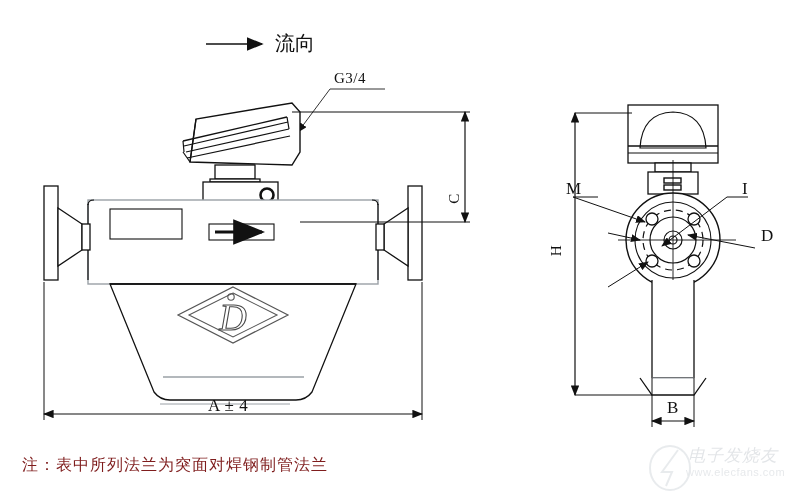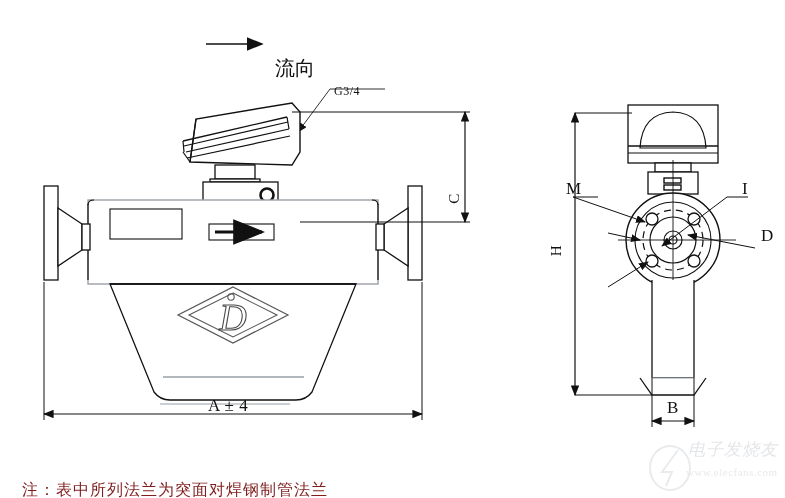--- a/index.html
+++ b/index.html
@@ -23,21 +23,20 @@
     height: 498px;
   }
   .txt {
     position: absolute;
     white-space: nowrap;
     color: #111111;
     font-family: "Liberation Serif", "DejaVu Serif", serif;
   }
   .cn {
     font-family: Liberation Serif, serif;
-    margin-top: 25px;
   }
   .dim-label {
     font-size: 15px;
     letter-spacing: 0.5px;
   }
   .rot90 {
     transform: rotate(-90deg);
     transform-origin: center center;
   }
   #note {
@@ -53,34 +52,34 @@
     left: 648px;
     top: 438px;
     width: 137px;
     height: 60px;
     opacity: 0.40;
     pointer-events: none;
   }
   .wm-cn {
     position: absolute;
     left: 40px;
-    top: 0;
+    top: 6px;
     font-size: 17px;
     color: #b9bfc6;
     font-family: "DejaVu Sans", "Liberation Sans", sans-serif;
     font-style: italic;
     letter-spacing: 1px;
   }
   .wm-url {
     position: absolute;
     left: 38px;
     top: 28px;
     font-size: 11px;
     color: #c2c8ce;
-    font-family: Liberation Serif, serif;
+    font-family: Liberation Sans, sans-serif;
     letter-spacing: 0.5px;
     text-align: center;
   }
 </style>
 </head>
 <body>
 
 <svg id="canvas" viewBox="0 0 785 498">
   <defs>
     <marker id="arrEnd" markerWidth="10" markerHeight="8" refX="9" refY="4" orient="auto">
@@ -259,21 +258,21 @@
     <g>
       <line x1="652" y1="421" x2="694" y2="421" stroke="#111" stroke-width="1.2" marker-start="url(#tickArrU)" marker-end="url(#tickArrD)"></line>
       <line x1="652" y1="378" x2="652" y2="427" stroke="#111" stroke-width="1"></line>
       <line x1="694" y1="378" x2="694" y2="427" stroke="#111" stroke-width="1"></line>
     </g>
   </g>
 </svg>
 
 <div class="txt cn" style="left:275px; top:30px; font-size:20px;">流向</div>
 
-<div class="txt dim-label" style="left:334px; top:84px; font-size:12px;">G3/4</div>
+<div class="txt dim-label" style="left:334px; top:70px; font-size:15px;">G3/4</div>
 
 <div class="txt dim-label rot90" style="left:449px; top:190px;">C</div>
 
 <div class="txt dim-label" style="left:208px; top:396px; font-size:17px;">A ± 4</div>
 
 <div class="txt dim-label rot90" style="left:551px; top:242px;">H</div>
 
 <div class="txt dim-label" style="left:667px; top:398px; font-size:17px;">B</div>
 
 <div class="txt dim-label" style="left:566px; top:179px; font-size:17px;">M</div>

